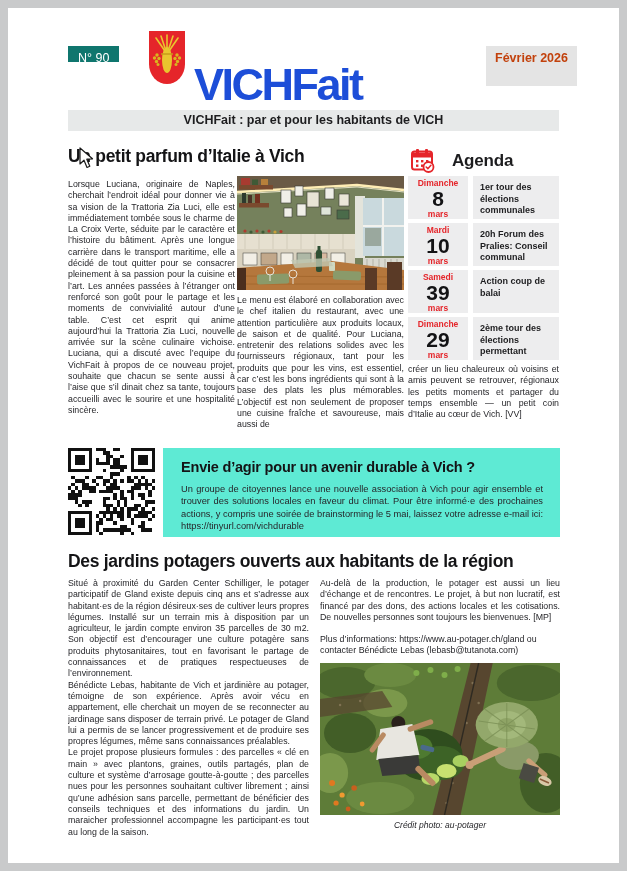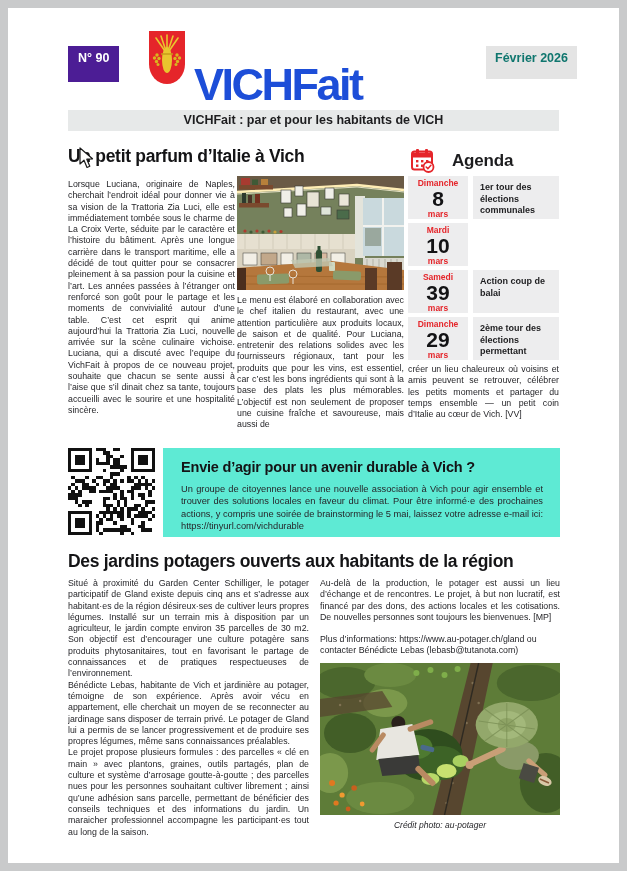--- a/index.html
+++ b/index.html
@@ -2,27 +2,27 @@
 <html><head>
 <meta charset="utf-8">
 <style>
   html,body{margin:0;padding:0;}
   body{width:627px;height:871px;background:#c9cacb;position:relative;
        font-family:"Liberation Sans","DejaVu Sans",sans-serif;}
   .page{position:absolute;left:8px;top:8px;width:611px;height:855px;background:#ffffff;overflow:hidden;}
   .abs{position:absolute;}
 
   
-  .issue-badge{left:60px;top:38px;height:36px;line-height:24px;padding:0 10px;
-    background:#4c1d95;color:#fff;font-size:12.5px;font-weight:bold;}
+  .issue-badge{left:60px;top:38px;height:16px;line-height:24px;padding:0 10px;
+    background:#0f766e;color:#fff;font-size:12.5px;font-weight:normal;}
   .logo{left:139px;top:22px;width:40px;height:56px;}
   .masthead{left:186px;top:26px;font-size:45px;line-height:48px;font-weight:bold;
     color:#1d4ed8;letter-spacing:-2.5px;margin-top:27px;}
-  .date-badge{left:478px;top:38px;height:33px;line-height:24px;padding:0 9px;
-    background:#e4e4e4;color:#0f766e;font-size:12.5px;font-weight:bold;}
+  .date-badge{left:478px;top:38px;height:40px;line-height:24px;padding:0 9px;
+    background:#e4e4e4;color:#c2410c;font-size:12.5px;font-weight:bold;}
   .subtitle-bar{left:60px;top:102px;width:491px;height:21px;line-height:21px;
     background:#e7e9e9;color:#1d1d1f;font-size:12.5px;text-align:center;font-weight:bold;}
 
   
   .art-title{font-size:17.5px;font-weight:bold;color:#141416;letter-spacing:-.3px;}
   .bodytext{font-size:8.8px;line-height:11.3px;color:#26262a;text-align:justify;overflow:hidden;}
   .bodytext p{margin:0;}
 
   
   .a1-title{left:60px;top:138px;}
@@ -196,21 +196,21 @@
           <line x1="56" y1="102" x2="56" y2="108"></line>
       </g>
       <rect x="150" y="86" width="15" height="28" fill="#5a3a26"></rect>
       <rect x="128" y="92" width="12" height="22" fill="#5a3a26"></rect>
       <rect x="0" y="92" width="9" height="22" fill="#4a2e1e"></rect>
       <polygon points="54,84 92,82 96,90 58,92" fill="#c2c8b2" opacity=".8"></polygon>
     </svg>
   </div>
 
   <div class="abs bodytext a1-col2">Le menu est élaboré en collaboration avec le chef italien du restaurant, avec une attention particulière aux produits locaux, de saison et de qualité. Pour Luciana, entretenir des relations solides avec les fournisseurs régionaux, tant pour les produits que pour les vins, est essentiel, car c’est les bons ingrédients qui sont à la base des plats les plus mémorables. L’objectif est non seulement de proposer une cuisine fraîche et savoureuse, mais aussi de</div>
-  <div class="abs bodytext a1-col3">créer un lieu chaleureux où voisins et amis peuvent se retrouver, célébrer les petits moments et partager du temps ensemble — un petit coin d’Italie au cœur de Vich. [VV]</div>
+  <div class="abs bodytext a1-col3">créer un lieu chaleureux où voisins et amis peuvent se retrouver, régionaux les petits moments et partager du temps ensemble — un petit coin d’Italie au cœur de Vich. [VV]</div>
 
   <div class="abs agenda-icon">
     <svg viewBox="0 0 25 25">
       <rect x="6" y="1" width="3" height="5" rx="1" fill="#e5252a"></rect>
       <rect x="15" y="1" width="3" height="5" rx="1" fill="#e5252a"></rect>
       <rect x="2" y="3.5" width="20" height="18" rx="2.5" fill="none" stroke="#e5252a" stroke-width="2"></rect>
       <rect x="3" y="4.5" width="18" height="5" fill="#e5252a"></rect>
       <g fill="#e5252a">
         <rect x="6" y="12" width="2.4" height="2.4"></rect>
           <rect x="11" y="12" width="2.4" height="2.4"></rect>
@@ -232,20 +232,21 @@
         <div class="ag-month">mars</div>
       </div>
       <div class="ag-event">1er tour des élections communales</div>
     </div>
     <div class="ag-row">
       <div class="ag-date">
         <div class="ag-day">Mardi</div>
         <div class="ag-num">10</div>
         <div class="ag-month">mars</div>
       </div>
+      <div class="ag-event">20h Forum des Pralies: Conseil communal</div>
     </div>
     <div class="ag-row">
       <div class="ag-date">
         <div class="ag-day">Samedi</div>
         <div class="ag-num">39</div>
         <div class="ag-month">mars</div>
       </div>
       <div class="ag-event">Action coup de balai</div>
     </div>
     <div class="ag-row">

